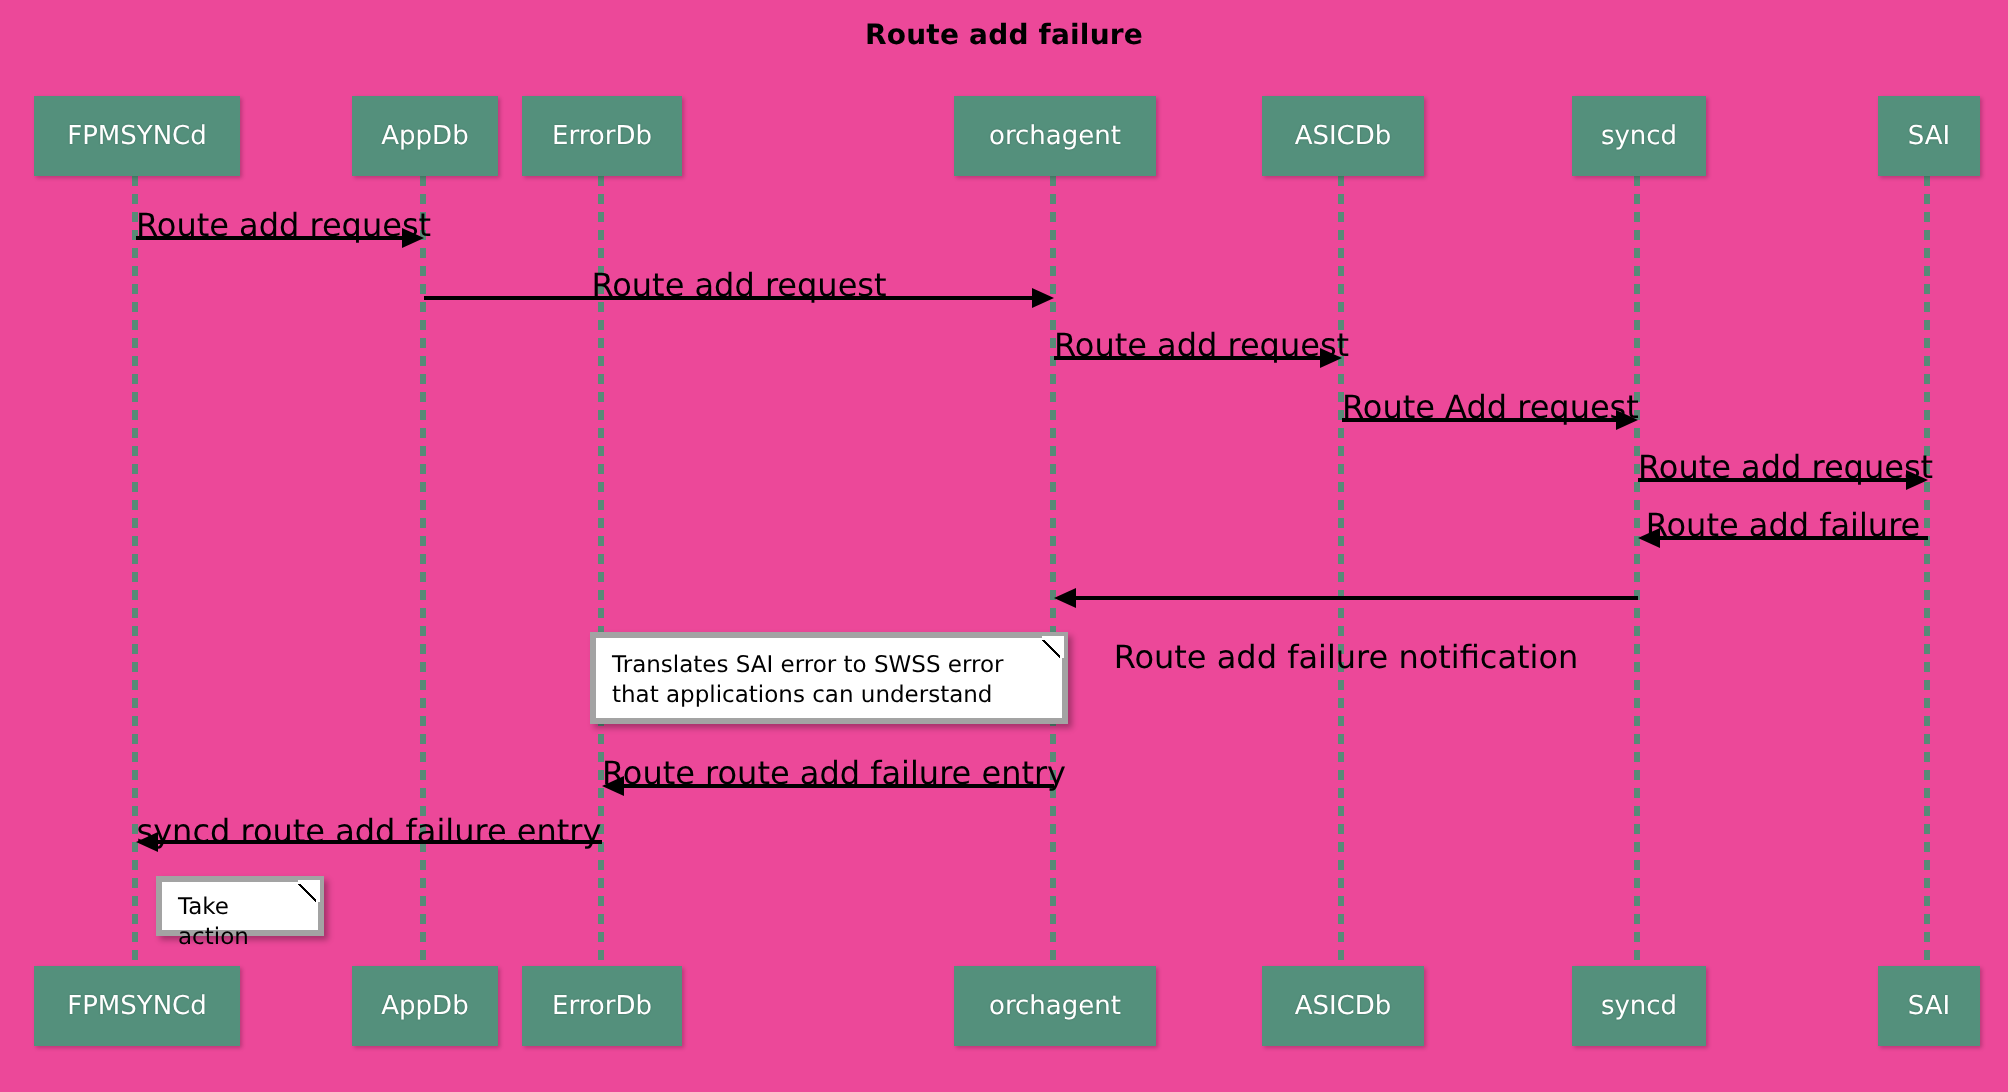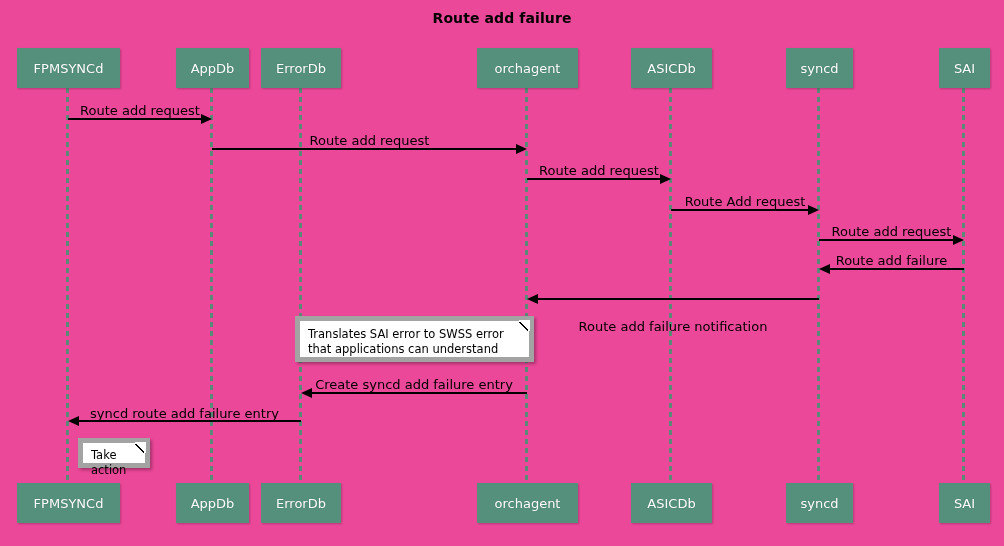--- a/index.html
+++ b/index.html
@@ -65,30 +65,30 @@
     position: absolute;
     width: 0;
     height: 0;
     border-top: 5px solid transparent;
     border-bottom: 5px solid transparent;
   }
   .msg-head.right { border-left: 11px solid #000000; }
   .msg-head.left  { border-right: 11px solid #000000; }
   .msg-label {
     position: absolute;
-    font-size: 13px;
+    font-size: 16px;
     font-family: "DejaVu Sans", sans-serif;
     color: #000000;
     white-space: nowrap;
     text-align: center;
   }
   .note {
     position: absolute;
     background: #ffffff;
-    border: 5px solid #a3a3a3;
+    border: 3px solid #a3a3a3;
     box-sizing: border-box;
     font-size: 11.5px;
     font-family: "DejaVu Sans", sans-serif;
     color: #000000;
     line-height: 15px;
     padding: 6px 8px 4px 8px;
     box-shadow: 2px 2px 3px rgba(0,0,0,0.3);
   }
   .note .fold {
     position: absolute;
@@ -183,29 +183,29 @@
 
   <div class="msg-label" style="left:527px; top:283px; width:292px;margin-top:36px;">Route add failure notification</div>
   <div class="msg-line" style="left:538px; top:298px; width:281px;"></div>
   <div class="msg-head left" style="left:527px; top:294px;"></div>
 
   <div class="note" style="left:295px; top:316px; width:239px; height:46px;">
     <span class="fold"></span>
     <span>Translates SAI error to SWSS error that applications can understand</span>
   </div>
 
-  <div class="msg-label" style="left:301px; top:377px; width:226px;">Create syncd add failure entry</div>
+  <div class="msg-label" style="left:301px; top:377px; width:226px;">Route route add failure entry</div>
   <div class="msg-line" style="left:312px; top:392px; width:215px;"></div>
   <div class="msg-head left" style="left:301px; top:388px;"></div>
 
   <div class="msg-label" style="left:68px; top:406px; width:233px;">syncd route add failure entry</div>
   <div class="msg-line" style="left:79px; top:420px; width:222px;"></div>
   <div class="msg-head left" style="left:68px; top:416px;"></div>
 
-  <div class="note" style="left:78px; top:438px; width:72px; height:30px; padding:5px 20px 4px 8px;">
+  <div class="note" style="left:78px; top:438px; width:84px; height:30px; padding:5px 20px 4px 8px;">
     <span class="fold"></span>
     <span>Take action</span>
   </div>
 
   <div class="participant" style="left:17px;  top:483px; width:103px; height:40px;">
       <span>FPMSYNCd</span>
     </div>
   <div class="participant" style="left:176px; top:483px; width:73px;  height:40px;">
       <span>AppDb</span>
     </div>

